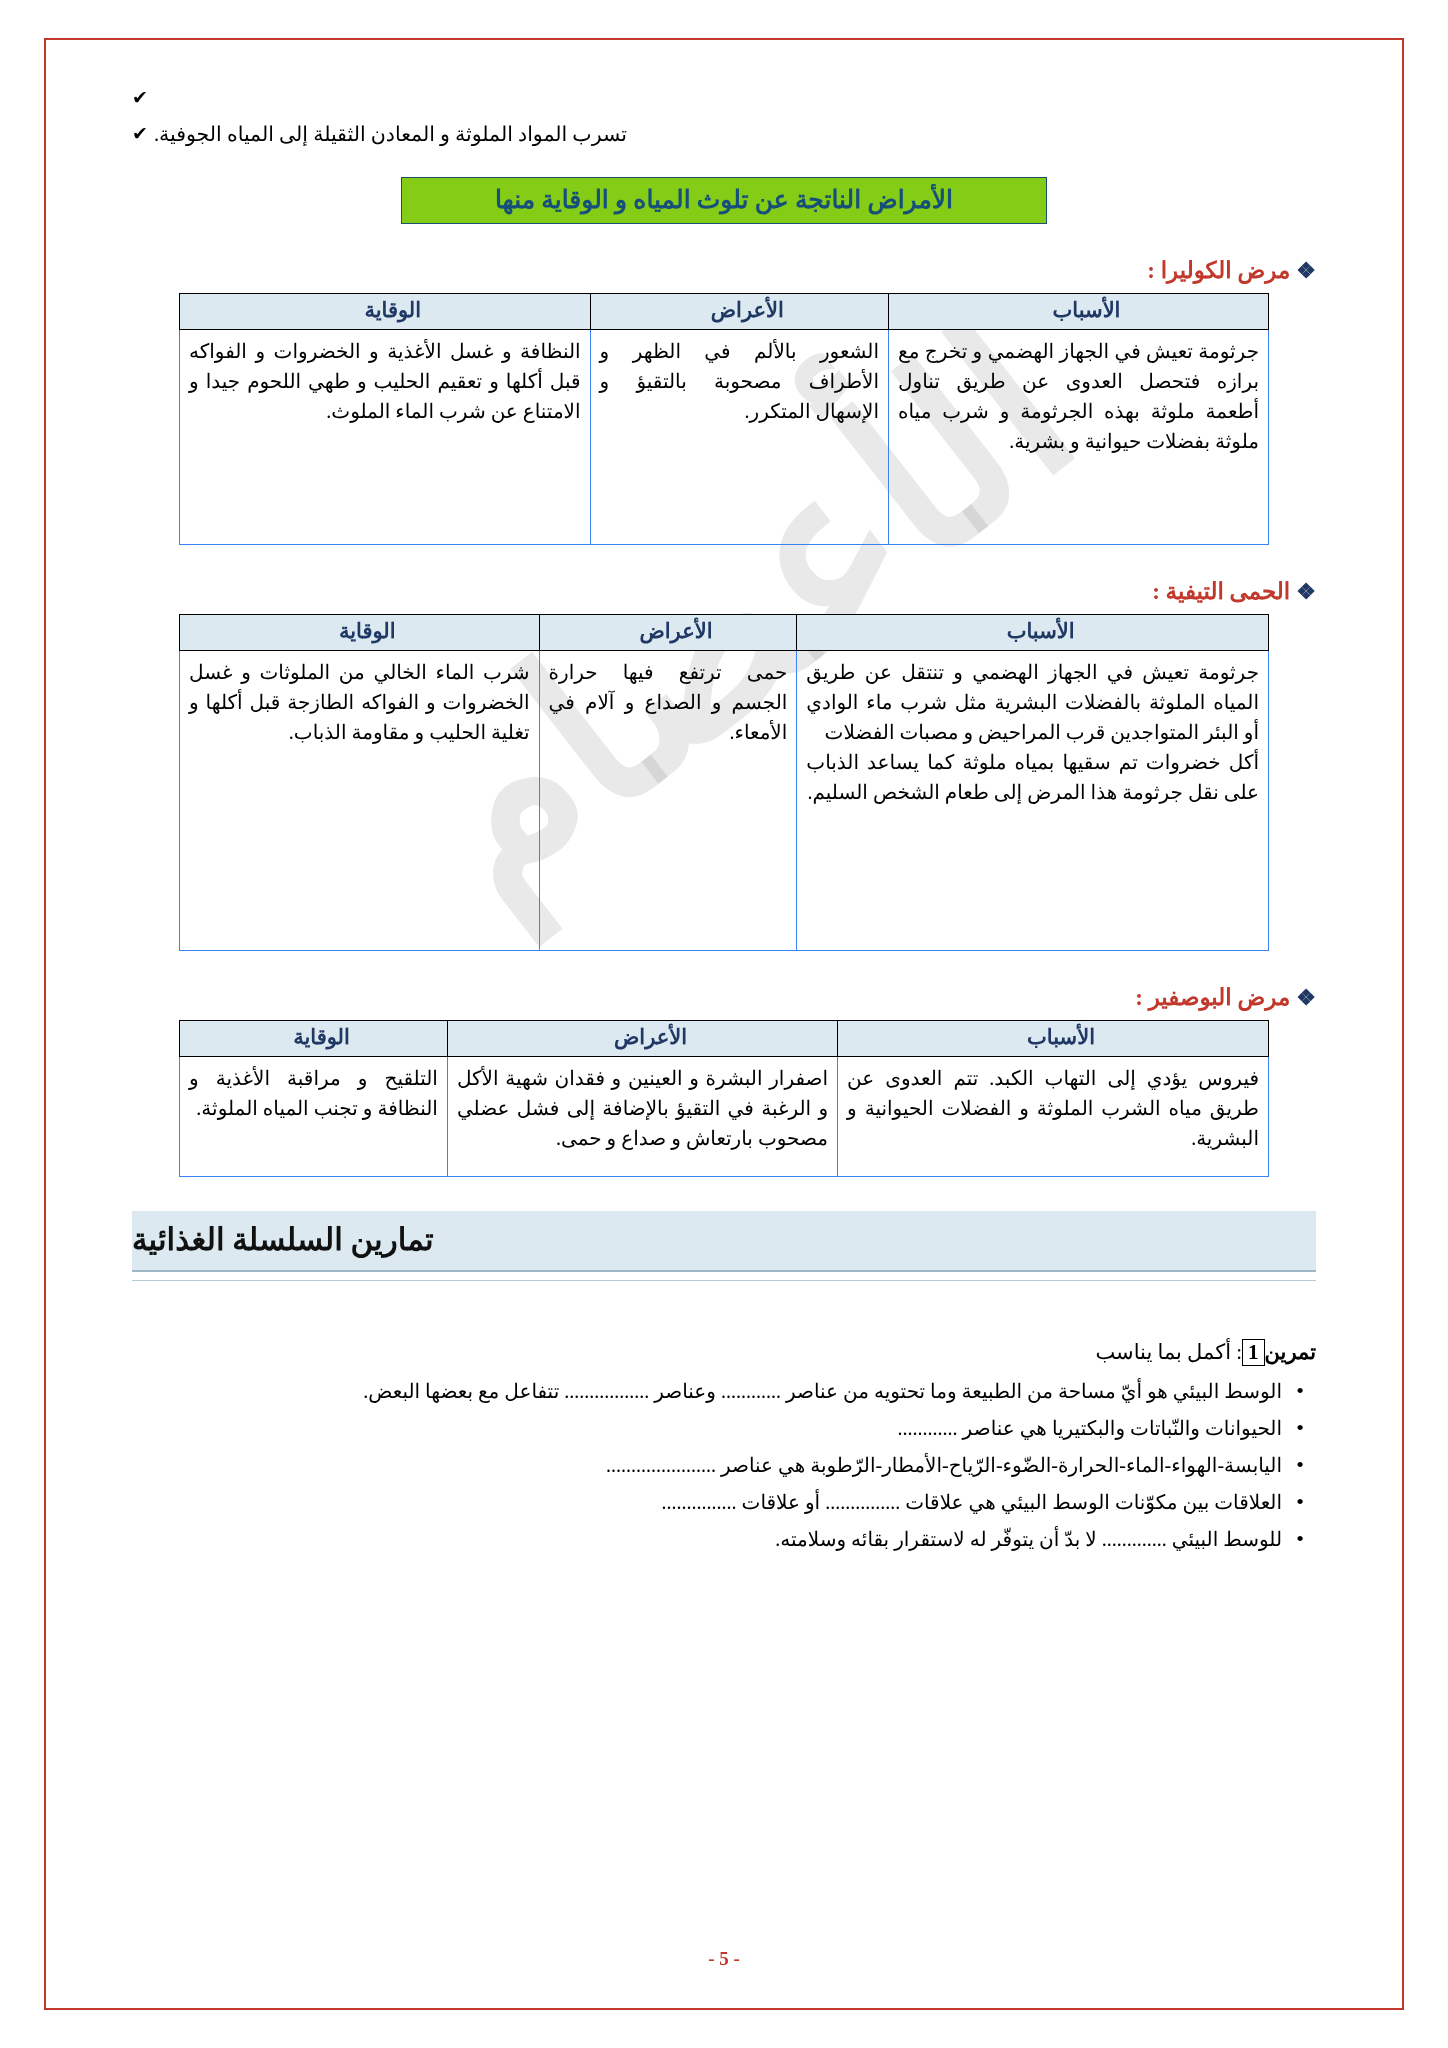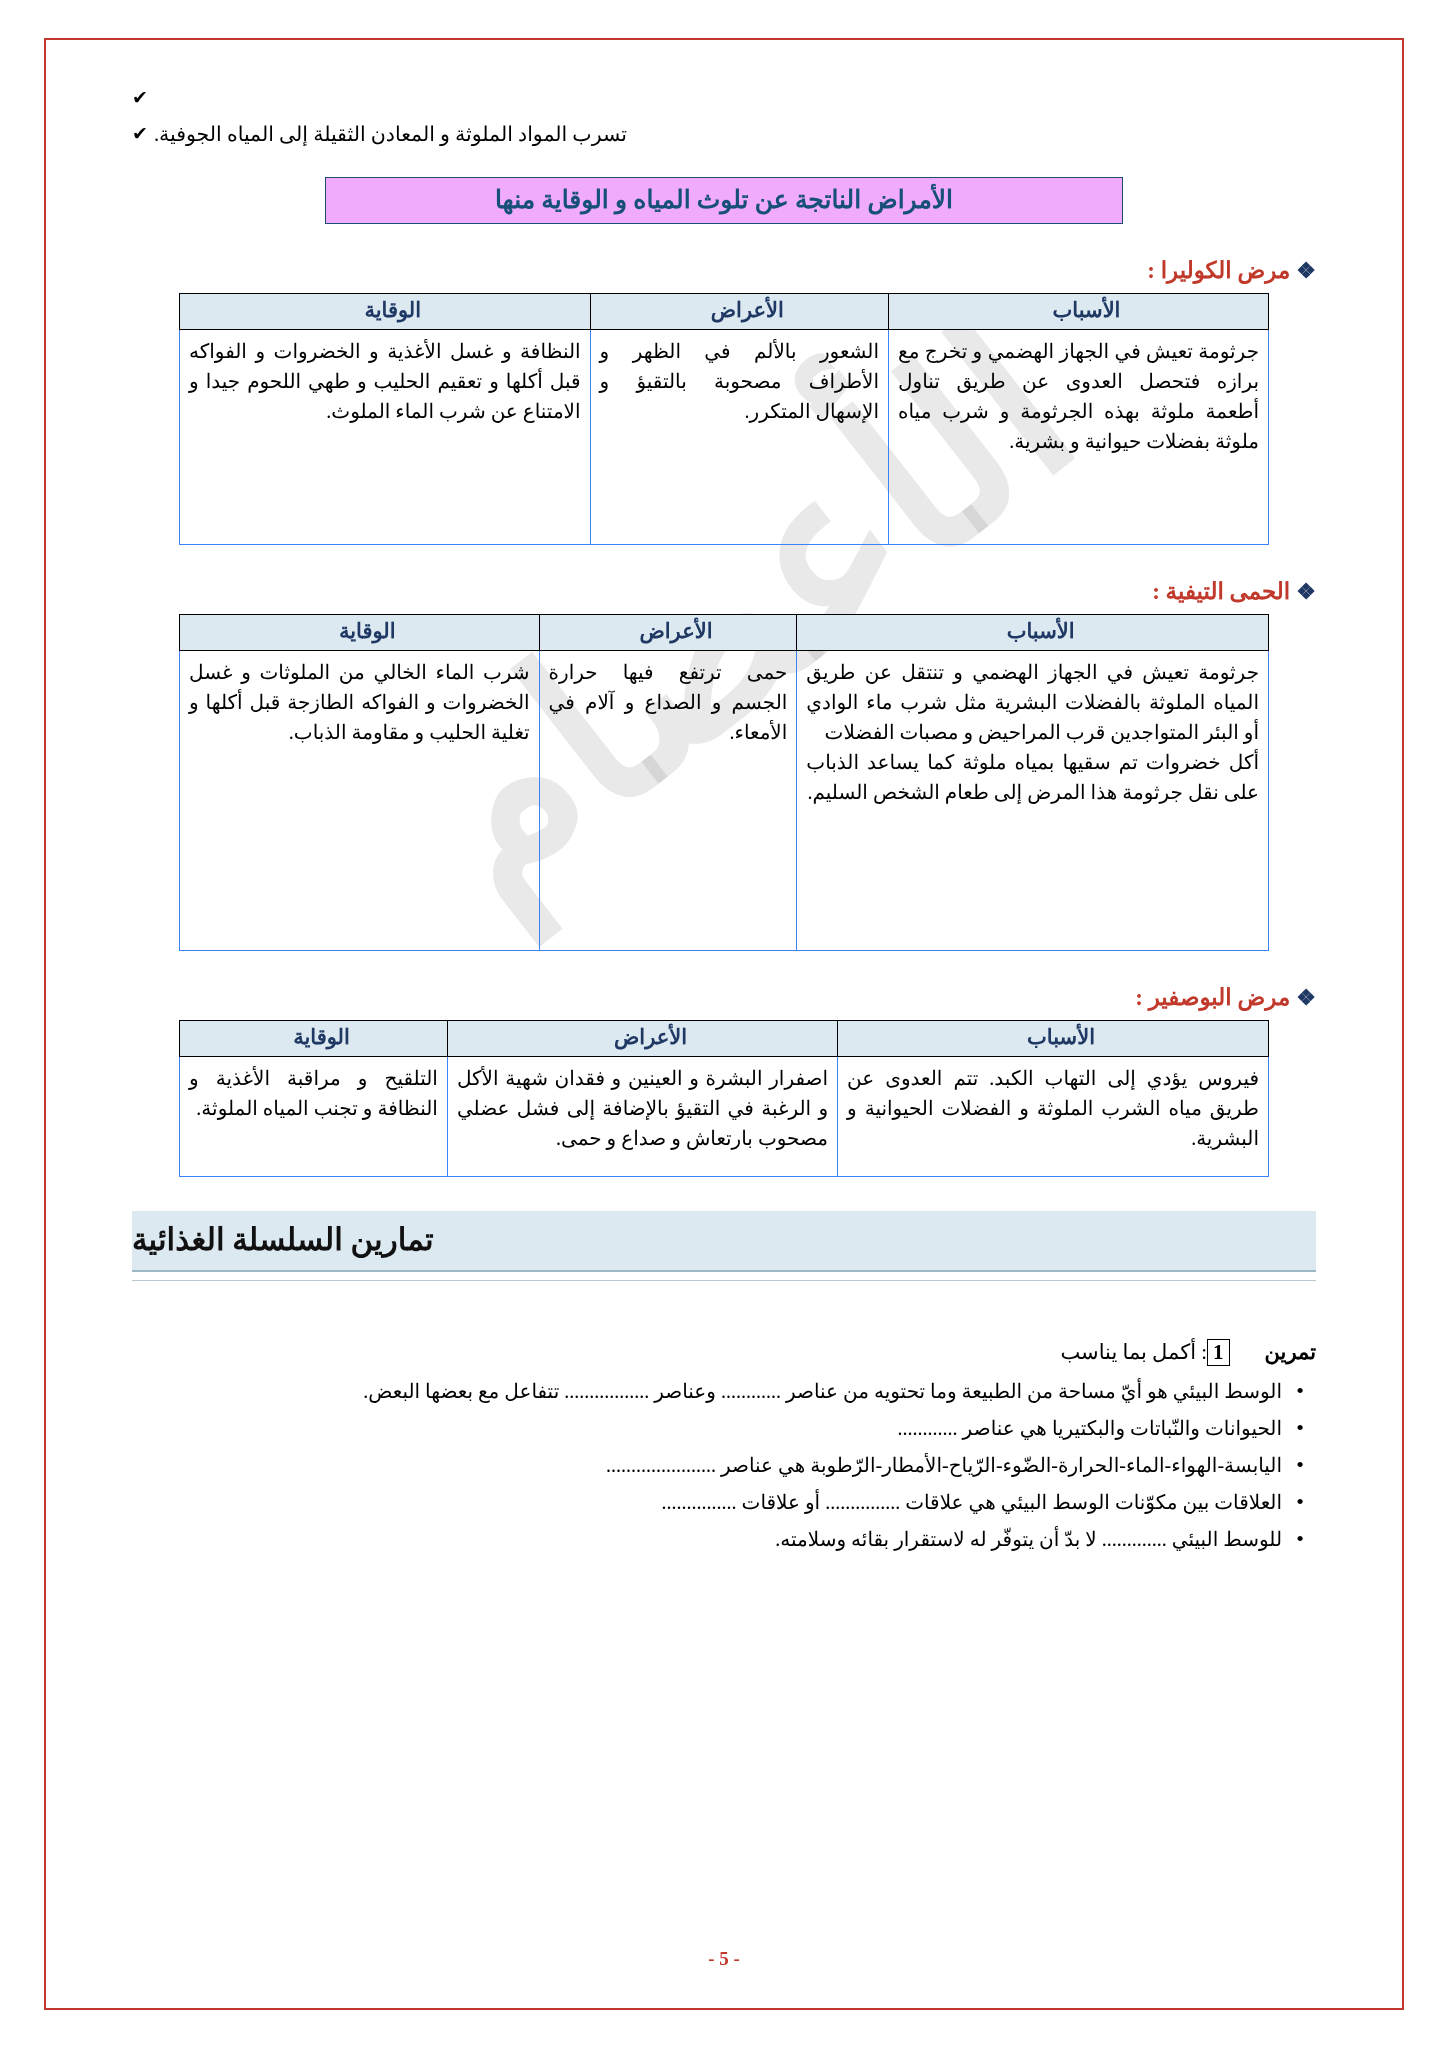--- a/index.html
+++ b/index.html
@@ -61,23 +61,23 @@
     gap: 6px;
   }
   .check-mark {
     font-size: 19px;
     line-height: 1.55;
   }
   .check-text { text-align: right; }
 
   .banner {
     margin: 26px auto 0 auto;
-    width: 798px;
+    width: 646px;
     border: 1px solid #1a4f73;
-    background: #f0abfc;
+    background: #84cc16;
     color: #16507a;
     font-size: 25px;
     font-weight: bold;
     text-align: center;
     padding: 7px 10px 9px 10px;
     box-sizing: border-box;
   }
 
   .disease-head {
     margin: 33px 0 9px 0;
@@ -152,21 +152,21 @@
     margin: 58px 0 8px 0;
     text-align: right;
     font-size: 21px;
   }
   .ex-box {
     display: inline-block;
     border: 1px solid #000;
     padding: 0 5px;
     font-weight: bold;
   }
-  .ex-label { font-weight: bold; margin-left: 35px; }
+  .ex-label { font-weight: bold; }
 
   ul.dots {
     margin: 6px 0 0 0;
     padding: 0 34px 0 0;
     list-style: none;
   }
   ul.dots li {
     position: relative;
     font-size: 20px;
     line-height: 1.75;

